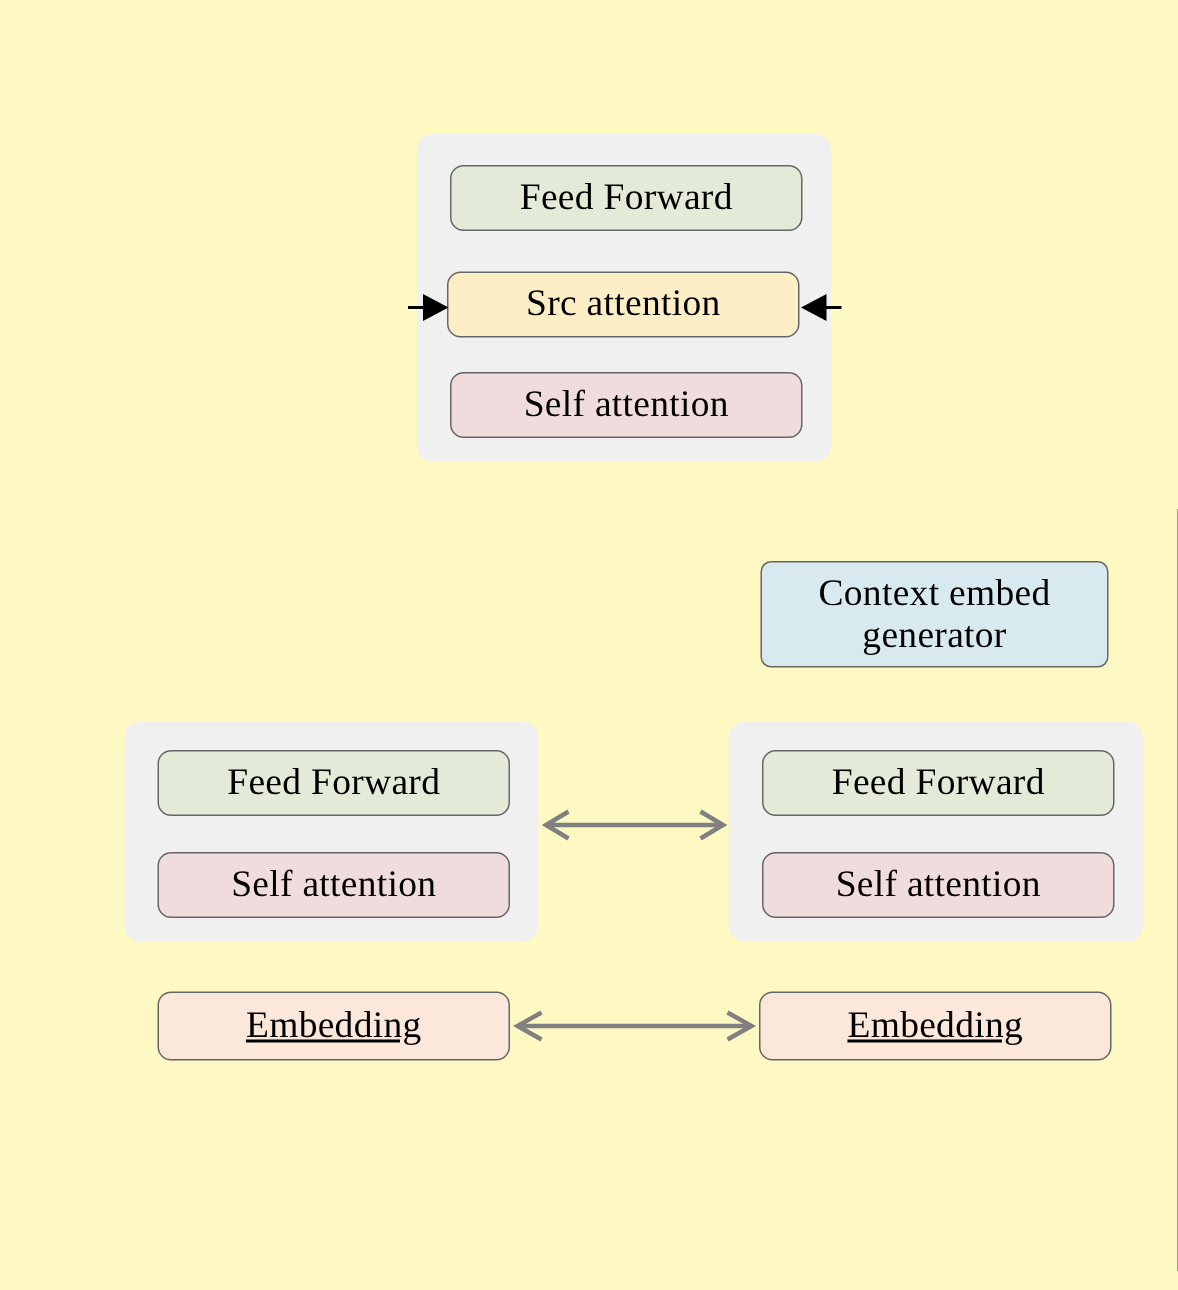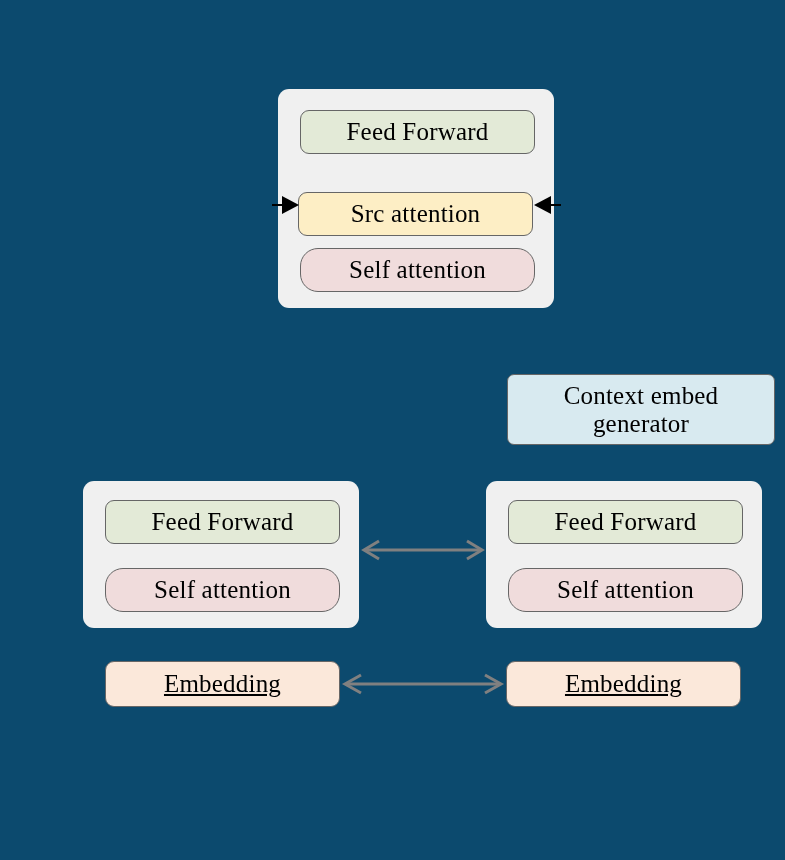--- a/index.html
+++ b/index.html
@@ -13,21 +13,21 @@
     position: relative;
     overflow: hidden;
     font-family: "Liberation Serif", "DejaVu Serif", serif;
   }
 
   #stage {
     position: absolute;
     left: 0; top: 0;
     width: 785px;
     height: 860px;
-    background: #0c4a6e;
+    background: #fef9c3;
   }
 
   
   .panel {
     position: absolute;
     background: #f0f0f0;
     border-radius: 11px;
     box-sizing: border-box;
   }
 
@@ -43,53 +43,53 @@
     text-align: center;
     color: #000000;
     font-size: 25px;
     line-height: 1.12;
     white-space: pre-line;
     letter-spacing: 0.2px;
   }
 
   .box.green   { background: #e3ead7; }
   .box.yellow  { background: #fdeec5; }
-  .box.pink    { background: #f0dcdc; border-radius: 18px; }
+  .box.pink    { background: #f0dcdc; }
   .box.blue    { background: #d8eaf0; }
   .box.peach   { background: #fbe8da; text-decoration: underline; }
 
   
   .arrow-svg {
     position: absolute;
     overflow: visible;
     pointer-events: none;
   }
 </style>
 </head>
 <body>
 
 <div id="stage">
 
   <div class="panel" style="left:278px; top:89px; width:276px; height:219px;">
     <div class="box green" style="left:22px; top:21px; width:235px; height:44px;">Feed Forward</div>
-    <div class="box yellow" style="left:20px; top:103px; width:235px; height:44px;">Src attention</div>
+    <div class="box yellow" style="left:20px; top:92px; width:235px; height:44px;">Src attention</div>
     <div class="box pink" style="left:22px; top:159px; width:235px; height:44px;">Self attention</div>
   </div>
 
   <svg class="arrow-svg" style="left:272px; top:193px;" width="32" height="24" viewBox="0 0 32 24">
     <line x1="0" y1="12" x2="16" y2="12" stroke="#000000" stroke-width="2"></line>
     <polygon points="10,3 27,12 10,21" fill="#000000"></polygon>
   </svg>
 
   <svg class="arrow-svg" style="left:529px; top:193px;" width="32" height="24" viewBox="0 0 32 24">
     <line x1="32" y1="12" x2="16" y2="12" stroke="#000000" stroke-width="2"></line>
     <polygon points="22,3 5,12 22,21" fill="#000000"></polygon>
   </svg>
 
-  <div class="box blue" style="left:507px; top:374px; width:268px; height:71px; border-radius:7px;">Context embed
+  <div class="box blue" style="left:507px; top:374px; width:232px; height:71px; border-radius:7px;">Context embed
 generator</div>
 
   <div class="panel" style="left:83px; top:481px; width:276px; height:147px;">
     <div class="box green" style="left:22px; top:19px; width:235px; height:44px;">Feed Forward</div>
     <div class="box pink" style="left:22px; top:87px; width:235px; height:44px;">Self attention</div>
   </div>
 
   <div class="panel" style="left:486px; top:481px; width:276px; height:147px;">
     <div class="box green" style="left:22px; top:19px; width:235px; height:44px;">Feed Forward</div>
     <div class="box pink" style="left:22px; top:87px; width:235px; height:44px;">Self attention</div>

